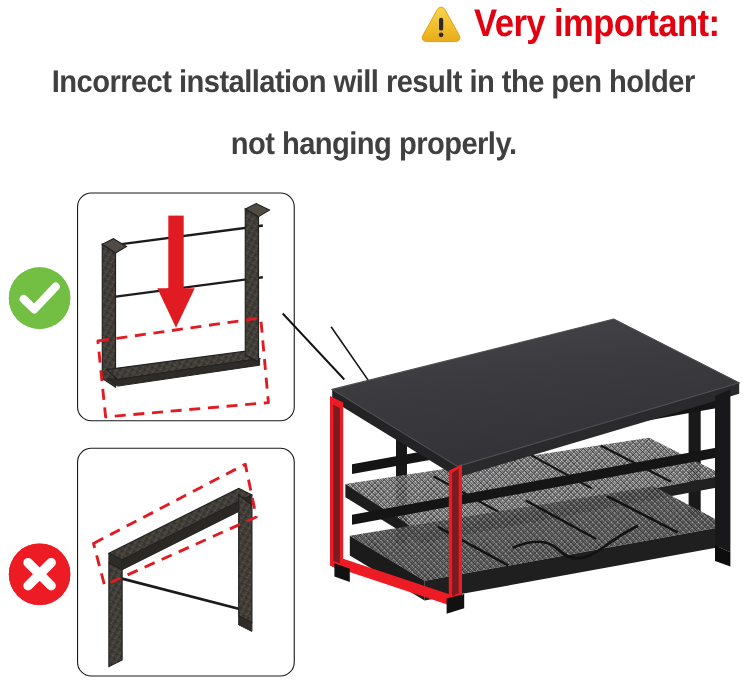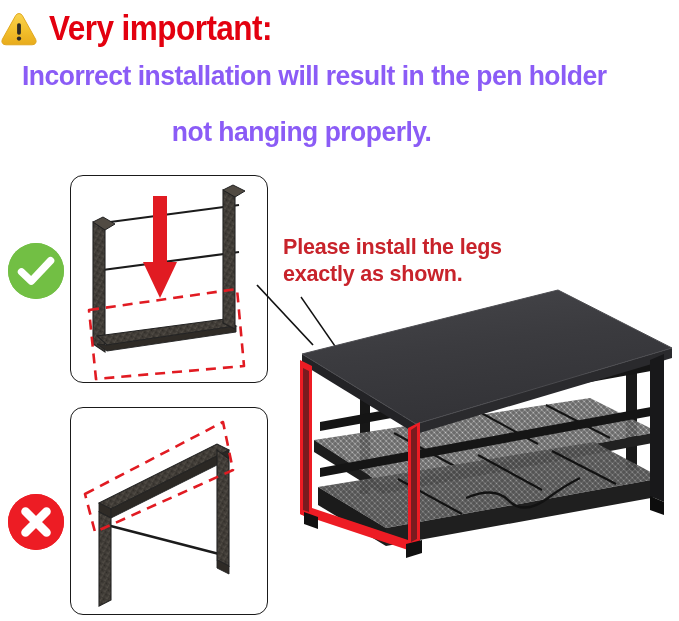--- a/index.html
+++ b/index.html
@@ -20,47 +20,47 @@
 
   
   .header {
     position: absolute;
     left: 0; top: 0;
     width: 679px;
     height: 140px;
   }
   .hdr-line1 {
     position: absolute;
-    left: 0; top: 8px;
-    width: 679px;
-    text-align: left;
+    left: 0; top: 2px;
+    width: 679px;
+    text-align: right;
     white-space: nowrap;
   }
   .warn-icon {
     display: inline-block;
     vertical-align: -7px;
     margin-right: 7px;
   }
   .hdr-title {
     display: inline-block;
     font-size: 35px;
     font-weight: bold;
     color: #e3000f;
     letter-spacing: -0.6px;
     transform: scaleX(0.9);
     transform-origin: left center;
     font-stretch: condensed;
   }
   .hdr-line2, .hdr-line3 {
     position: absolute;
-    width: 603px;
+    width: 679px;
     text-align: center;
     font-size: 28.5px;
     font-weight: bold;
-    color: #8b5cf6;
+    color: #404040;
     letter-spacing: -0.55px;
     white-space: nowrap;
   }
   .hdr-line2 { top: 59px; }
   .hdr-line3 { top: 94px; margin-top: 21px; }
   .sq { transform: scaleX(0.93); display:inline-block; }
 
   
   .badge {
     position: absolute;
@@ -206,24 +206,20 @@
 
       <path d="M28 104 L28 198 L40 192 L40 110 Z" fill="url(#mtex2)" stroke="#222" stroke-width="1.1"></path>
 
       <path d="M146 42 L146 152 L158 158 L158 51 Z" fill="url(#mtex2)" stroke="#222" stroke-width="1.1"></path>
       <path d="M146 152 L146 160 L158 166 L158 158 Z" fill="#2f2b26" stroke="#222" stroke-width="0.9"></path>
 
       <path d="M14 86 L152 14 L162 62 L24 124 Z" fill="none" stroke="#e11b22" stroke-width="2.6" stroke-dasharray="10 7" stroke-linejoin="round"></path>
     </svg>
   </div>
 
-  <div class="instruction">
-    <div>Please install the legs</div>
-    <div>exactly as shown.</div>
-  </div>
 
   <span class="pointer">
     <svg width="95" height="72" viewBox="0 0 95 72">
       <path d="M2 2 L58 62" stroke="#111" stroke-width="1.7" fill="none"></path>
       <path d="M46 14 L82 66" stroke="#111" stroke-width="1.4" fill="none"></path>
     </svg>
   </span>
 
   <span class="product">
     <svg width="389" height="290" viewBox="0 0 389 290">

